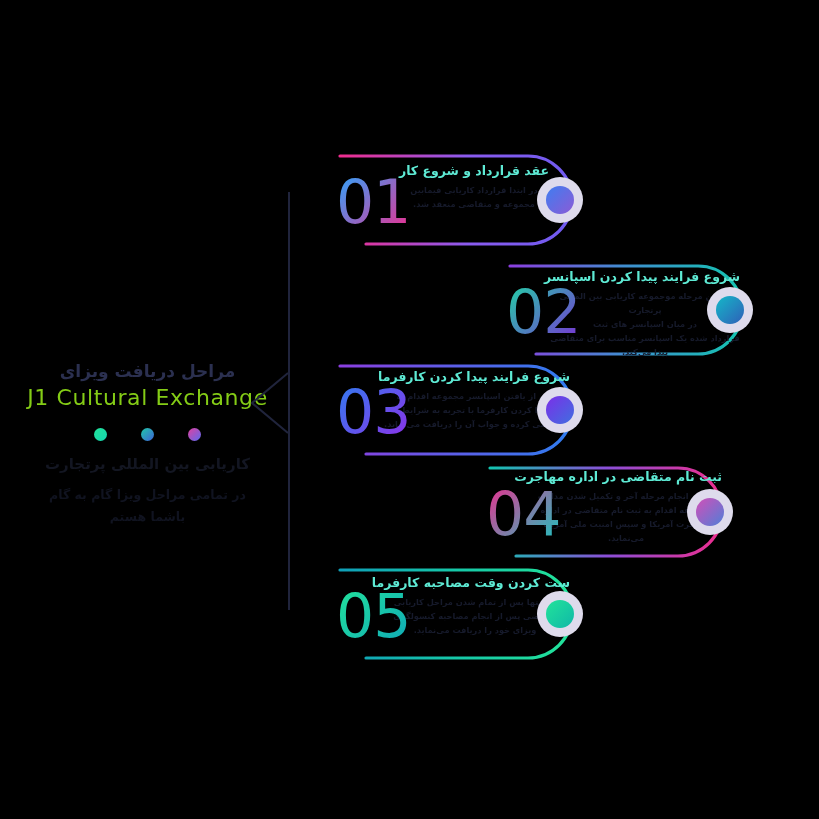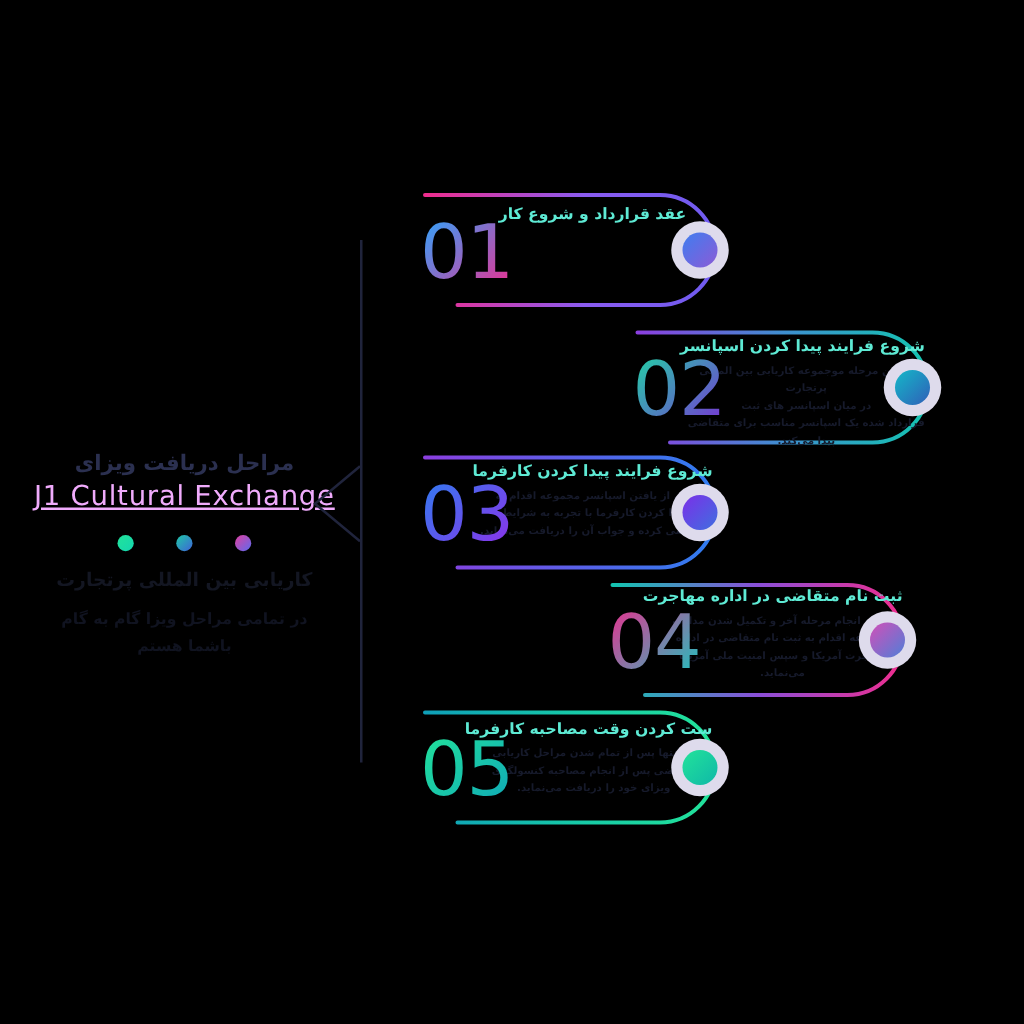--- a/index.html
+++ b/index.html
@@ -34,26 +34,25 @@
     font-weight: 700;
     color: #2b3050;
     letter-spacing: 0.5px;
     line-height: 1.35;
     white-space: nowrap;
   }
 
   #title-en {
     font-size: 22px;
     font-weight: 400;
-    color: #f0abfc;
+    color: #84cc16;
     letter-spacing: 0.6px;
     line-height: 1.4;
     direction: ltr;
     white-space: nowrap;
-    text-decoration: underline;
   }
 
   #title-dots {
     display: flex;
     justify-content: center;
     gap: 34px;
     margin-top: 14px;
     margin-bottom: 12px;
   }
   .tdot {
@@ -202,20 +201,21 @@
             <stop offset="55%" stop-color="#8a5bef"></stop>
             <stop offset="100%" stop-color="#6f5bf0"></stop>
           </linearGradient>
         </defs>
         <path d="M8 16 H196 A44 44 0 0 1 196 104 H34" fill="none" stroke="url(#tg1)" stroke-width="3.2" stroke-linecap="round"></path>
       </svg>
     </div>
     <div class="num" style="left:4px; top:32px; background-image:linear-gradient(135deg,#29a8ff 0%,#ef2d8e 100%);">01</div>
     <div class="txtwrap" style="left:52px; top:22px; width:180px;">
       <div class="step-title">عقد قرارداد و شروع کار</div>
+      <div class="step-desc">در ابتدا قرارداد کاریابی فیمابین<br>مجموعه و متقاضی منعقد شد.</div>
     </div>
     <div class="node" style="left:205px; top:37px;">
       <span class="inner" style="background:linear-gradient(135deg,#3f7df0 0%,#8b5bd6 100%);"></span>
     </div>
   </div>
 
   <div class="step" id="step-2">
     <div class="track">
       <svg width="270" height="120" viewBox="0 0 270 120">
         <defs>

